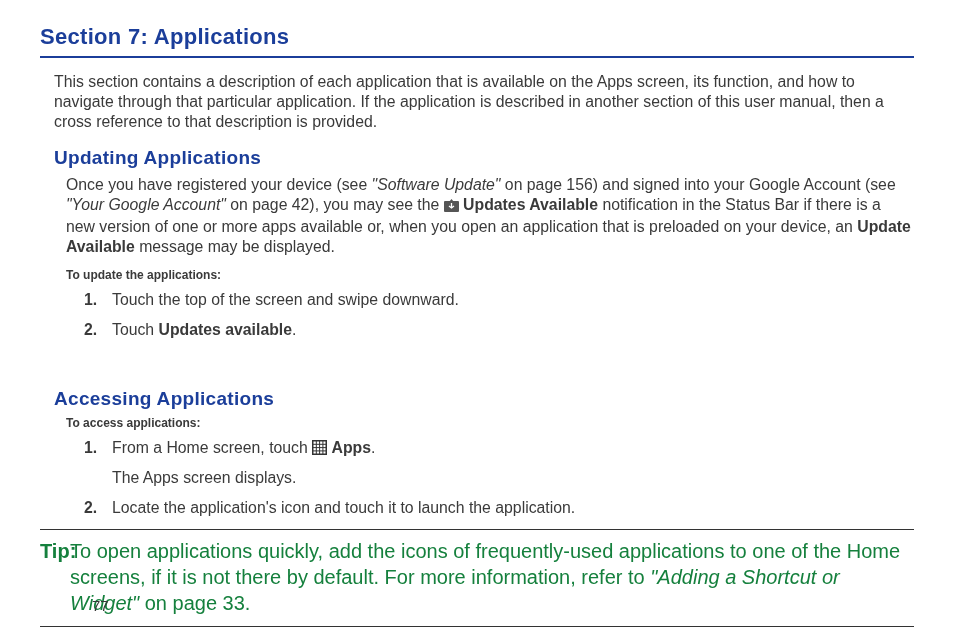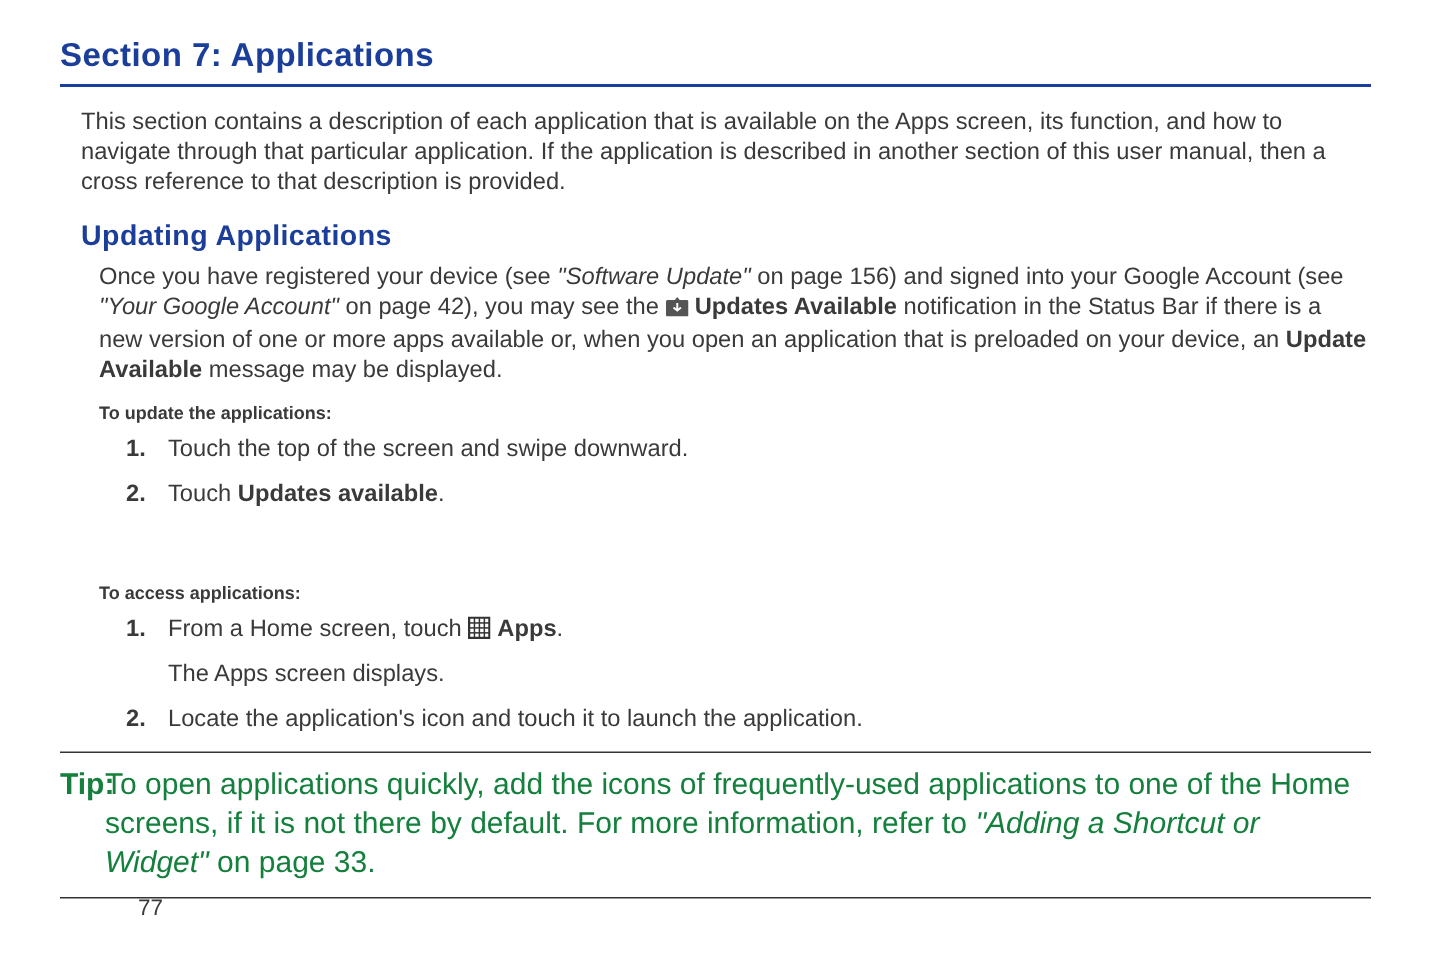--- a/index.html
+++ b/index.html
@@ -135,20 +135,21 @@
       <li>
         <span class="num">2.</span>
         <span class="content">
           <span>Touch </span><span class="bold">Updates available</span><span>.</span>
         </span>
       </li>
     </ol>
   </div>
 
   <div class="col">
+    <h2 class="subhead">Accessing Applications</h2>
 
 
     <p class="subtitle">To access applications:</p>
 
     <ol class="list">
       <li>
         <span class="num">1.</span>
         <span class="content">
           <span>From a Home screen, touch </span><span class="icon-svg"><svg width="15" height="15" viewBox="0 0 15 15">
                 <rect x="0" y="0" width="15" height="15" fill="#333"></rect>

